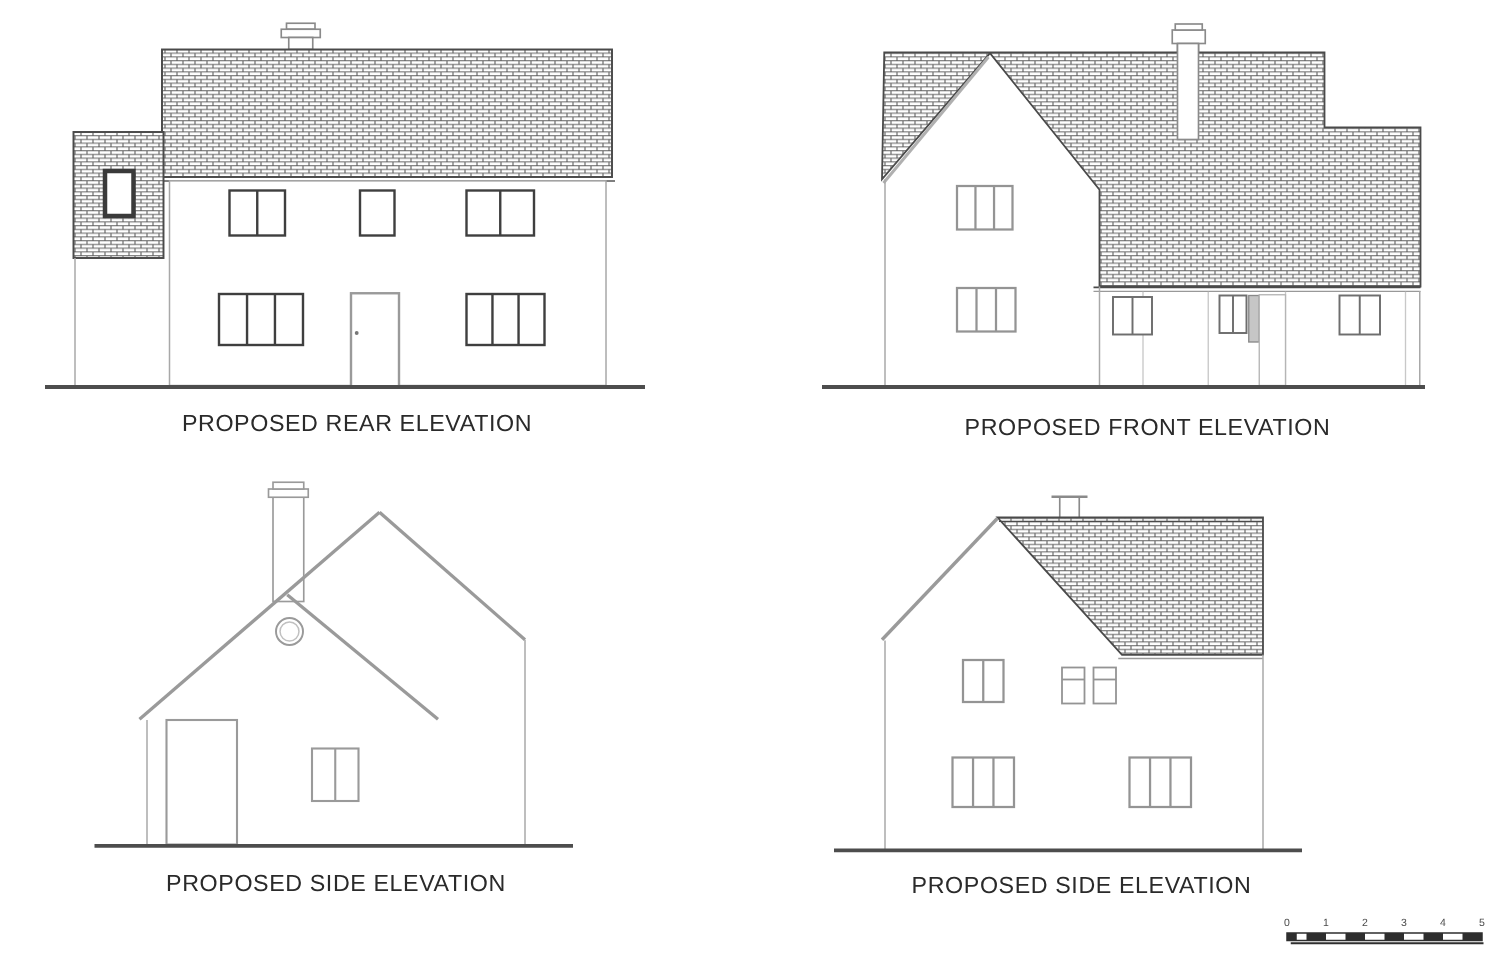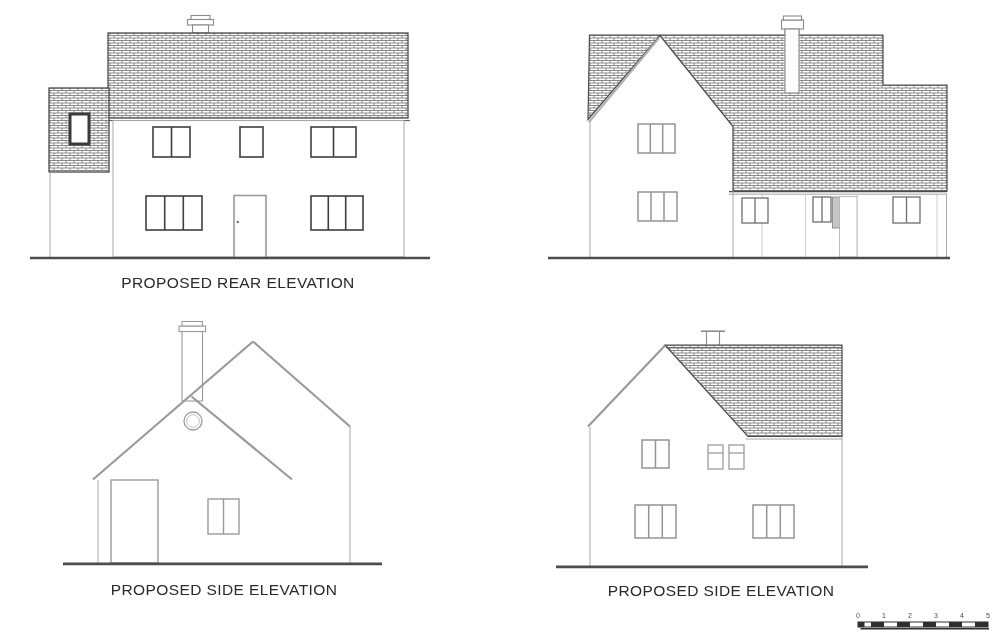--- a/index.html
+++ b/index.html
@@ -189,20 +189,21 @@
       <rect x="871" y="622" width="13" height="5"></rect>
       <rect x="897" y="622" width="13" height="5"></rect>
       <rect x="923" y="622" width="13" height="5"></rect>
       <rect x="949" y="622" width="13" height="5"></rect>
       <rect x="975" y="622" width="13" height="5"></rect>
     </g>
   </g>
 </svg>
 
 <div class="caption" style="left:238px;top:274px;">PROPOSED REAR ELEVATION</div>
+<div class="caption" style="left:765px;top:277px;">PROPOSED FRONT ELEVATION</div>
 <div class="caption" style="left:224px;top:581px;">PROPOSED SIDE ELEVATION</div>
 <div class="caption" style="left:721px;top:582px;">PROPOSED SIDE ELEVATION</div>
 
 <span class="scale-num" style="left:858px;top:612px;">0</span>
 <span class="scale-num" style="left:884px;top:612px;">1</span>
 <span class="scale-num" style="left:910px;top:612px;">2</span>
 <span class="scale-num" style="left:936px;top:612px;">3</span>
 <span class="scale-num" style="left:962px;top:612px;">4</span>
 <span class="scale-num" style="left:988px;top:612px;">5</span>
 

